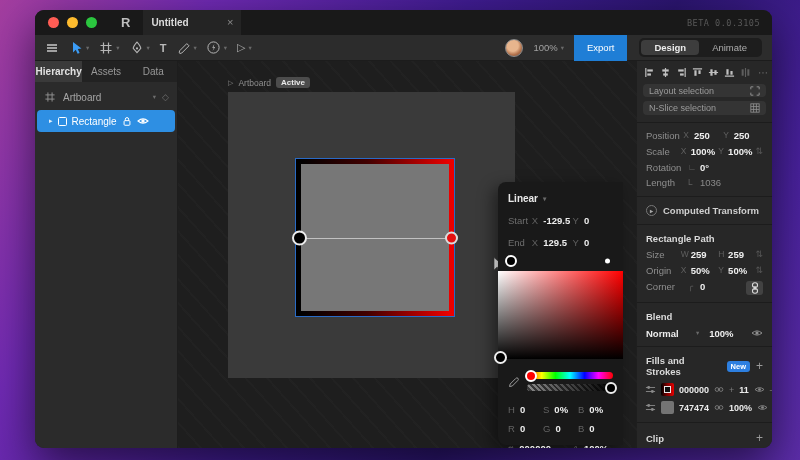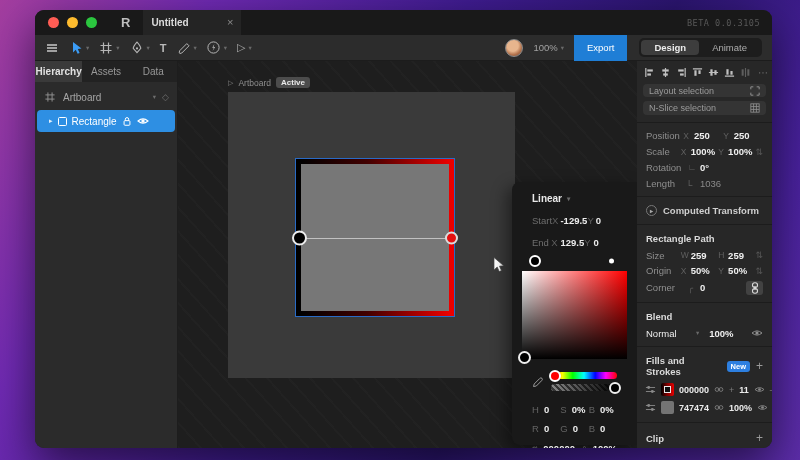--- a/index.html
+++ b/index.html
@@ -57,22 +57,22 @@
   .shape{position:absolute;left:68px;top:67px;width:158px;height:157px;box-sizing:border-box;
     border:5px solid;border-image:linear-gradient(90deg,#000 0%,#420000 45%,#ec0000 100%) 1;
     background:#777;background-clip:padding-box;box-shadow:0 0 0 1px rgba(40,110,205,.95)}
   .gline{position:absolute;left:-2px;right:-2px;top:50%;height:1px;background:rgba(225,225,225,.7)}
   .gknob1{position:absolute;left:-9px;top:50%;transform:translateY(-50%);width:11px;height:11px;border-radius:50%;
     background:#000;border:2px solid #ececec;box-sizing:content-box}
   .gknob2{position:absolute;right:-9px;top:50%;transform:translateY(-50%);width:9px;height:9px;border-radius:50%;
     background:#e31111;border:2px solid #dcdcdc}
   .cursor{position:absolute;left:315px;top:196px}
   
-  .popup{position:absolute;right:0;top:121px;bottom:3px;width:125px;background:#191919;
-    border-radius:8px 0 0 8px;padding:11px 20px 8px;box-sizing:border-box;display:flex;flex-direction:column;
+  .popup{position:absolute;right:14px;top:121px;bottom:3px;width:125px;background:#191919;
+    border-radius:8px 0 0 8px;padding:11px 10px 8px;box-sizing:border-box;display:flex;flex-direction:column;
     font-size:9.5px;color:#8b8b8b;box-shadow:-5px 5px 16px rgba(0,0,0,.45)}
   .ptyperow{display:flex;align-items:center;gap:5px;color:#e8e8e8;font-weight:700;font-size:10px}
   .serow{display:flex;align-items:center;margin-top:11px}
   .se-l{width:27px;color:#6e6e6e}
   .se-sub{width:13px;color:#5f5f5f}
   .se-v{color:#ededed;font-weight:700;width:33px}
   .gbar{margin-top:13px;height:7px;border-radius:4px;position:relative;
     background:linear-gradient(90deg,#000 0%,#300 35%,#b80000 80%,#e00000 100%)}
   .gb1{position:absolute;left:-3px;top:50%;transform:translateY(-50%);width:8px;height:8px;border-radius:50%;
     background:#000;border:2px solid #fff}
@@ -97,21 +97,21 @@
   .hexrow{display:flex;margin-top:9px;align-items:center}
   .hexrow .hpair{flex:1.6;display:flex;gap:6px}
   .hexrow .apair{flex:1;display:flex;gap:5px}
   
   .right{width:135px;background:#272727;box-sizing:border-box;display:flex;flex-direction:column;
     font-size:9.5px;color:#8f8f8f;padding-top:4px}
   .arow{display:flex;align-items:center;gap:5px;padding:2px 7px 4px}
   .selrow{margin:2px 6px;background:#343434;border-radius:4px;height:16px;display:flex;align-items:center;
     padding:0 6px;color:#9b9b9b;font-size:9px;justify-content:space-between}
   .divider{height:1px;background:#1c1c1c;margin:5px 0;flex:0 0 1px}
-  .prow{display:flex;align-items:center;padding:2px 9px;height:14px}
+  .prow{display:flex;padding:2px 9px;height:14px}
   .plabel{width:42px;color:#8f8f8f;font-size:9.5px}
   .psub{width:12px;color:#5f5f5f;font-size:8.5px}
   .pval{width:33px;color:#f0f0f0;font-weight:700}
   .pval.dimv{color:#8a8a8a;font-weight:400}
   .pstep{margin-left:auto;color:#565656;font-size:9px}
   .phead{padding:3px 9px;color:#dadada;font-weight:700;font-size:9.5px;display:flex;align-items:center;gap:6px}
   .ctrow{display:flex;align-items:center;gap:6px;padding:3px 9px;color:#cfcfcf;font-weight:700;font-size:9.5px}
   .circ{width:11px;height:11px;border-radius:50%;border:1px solid #777;display:flex;align-items:center;
     justify-content:center;color:#aaa;font-size:6px;box-sizing:border-box}
   .newbadge{background:#2d7fe0;color:#fff;font-size:7.5px;padding:1px 4px;border-radius:3px;font-weight:700}
@@ -120,21 +120,21 @@
   .swatch{width:13px;height:13px;border-radius:2px;flex:0 0 13px}
   .swatch.stroke{background:linear-gradient(90deg,#000 0%,#7a0000 45%,#e60000 100%);position:relative}
   .swatch.stroke::after{content:"";position:absolute;inset:3px;background:#0d0d0d;border:1px solid #e8e8e8}
   .swatch.fill{background:#747474}
   .hexv{color:#ececec;font-weight:700;font-size:9px;width:34px}
   .wval{color:#ececec;font-weight:700;font-size:9px}
   .mico{color:#7b7b7b}
   .cbtn{margin-left:auto;width:17px;height:14px;background:#424242;border-radius:3px;display:flex;
     align-items:center;justify-content:center}
   .blendrow{display:flex;align-items:center;padding:2px 9px;height:15px;gap:4px}
-  .blendval{color:#ededed;font-weight:400;width:46px}
+  .blendval{color:#ededed;font-weight:700;width:46px}
   svg{display:block}
 </style>
 </head>
 <body>
 
 <div class="window">
 
   <div class="titlebar">
     <div class="lights">
       <span class="light l-red"></span>

